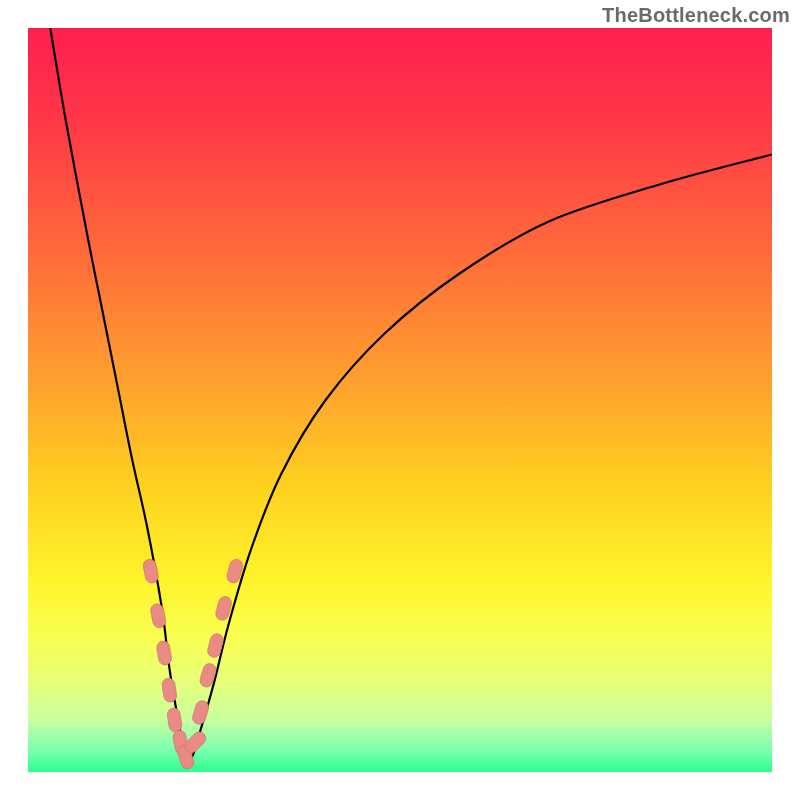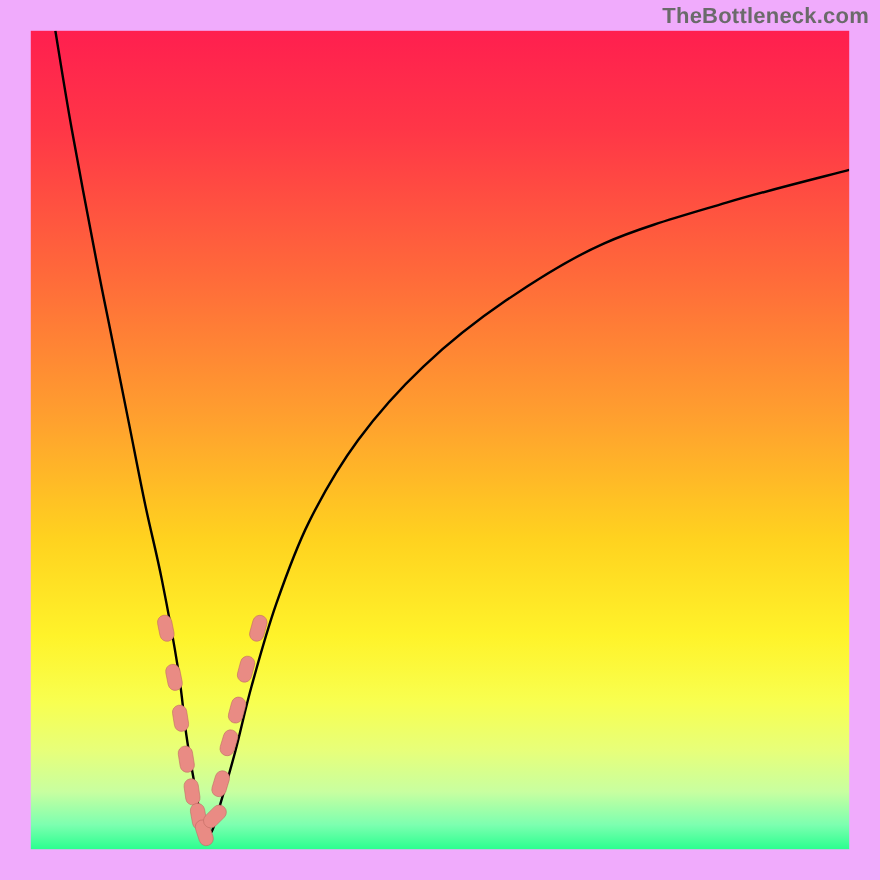--- a/index.html
+++ b/index.html
@@ -10,21 +10,21 @@
     background: #000;
     font-family: Arial, Helvetica, sans-serif;
     overflow: hidden;
   }
   .frame {
     position: absolute;
     top: 0;
     left: 0;
     width: 800px;
     height: 800px;
-    background: #f0abfc;
+    background: #ffffff;
   }
   .watermark {
     position: absolute;
     top: 4px;
     right: 10px;
     color: #6a6a6a;
     font-size: 20px;
     font-weight: 600;
     letter-spacing: 0.2px;
     z-index: 5;

